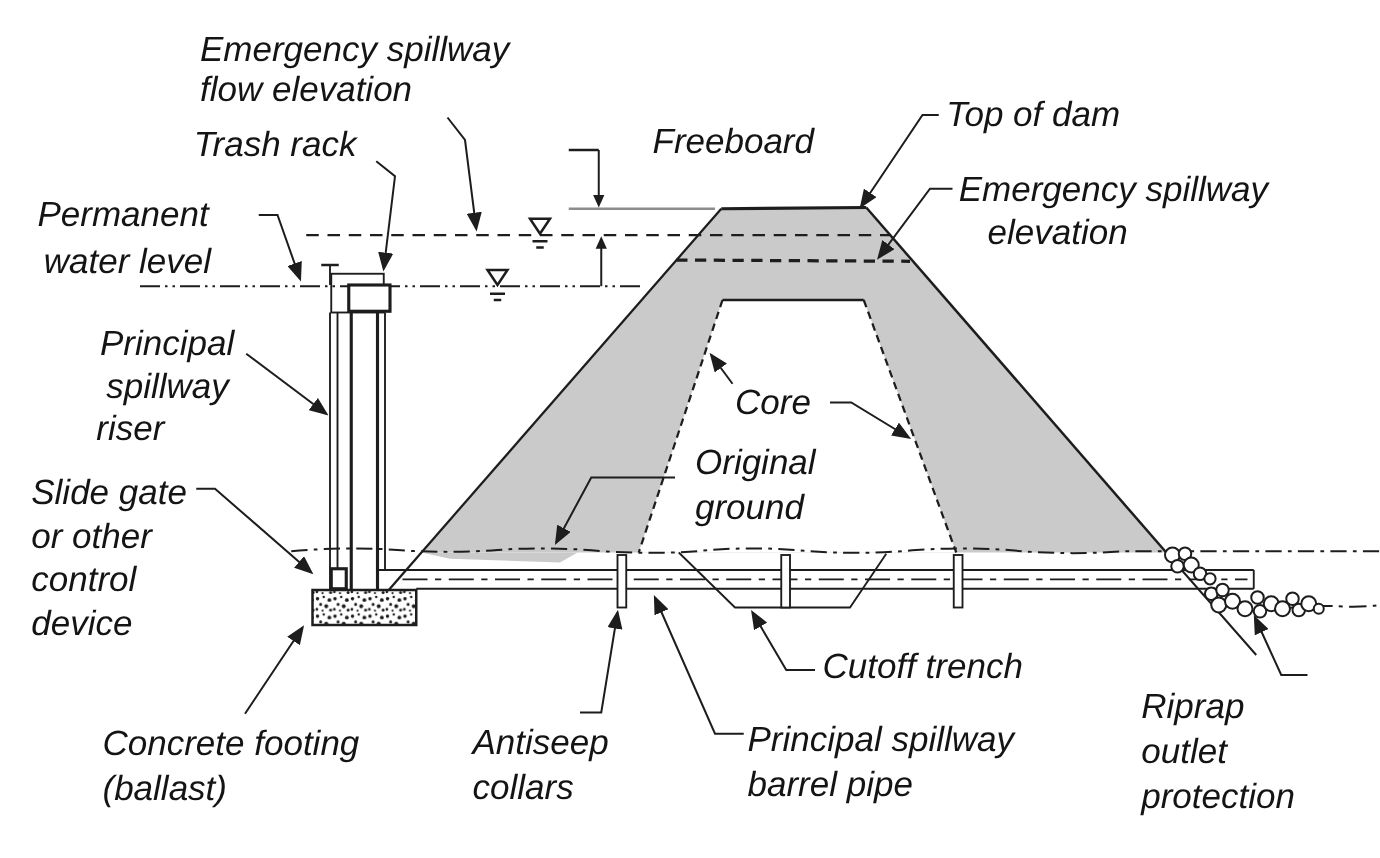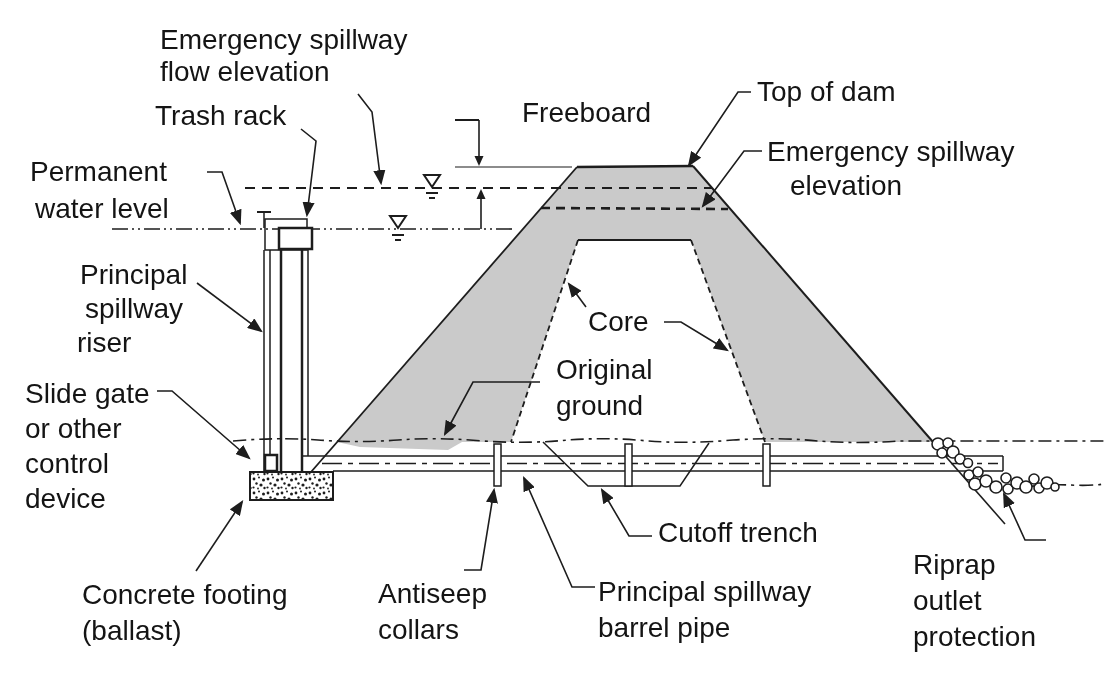--- a/index.html
+++ b/index.html
@@ -1,16 +1,16 @@
 <!DOCTYPE html>
 <html style="--background: #ffffff; --line: #1d1d1d; --text: #141414; --embankment-fill: #cacaca; --extension-line: #8c8c8c;"><head>
 <meta charset="utf-8">
 <style>
   html,body{margin:0;padding:0;background:var(--background,#fff);}
-  #stage{position:relative;width:1104px;height:686px;background:var(--background,#fff);overflow:hidden;}
+  #stage{position:relative;width:1104px;height:686px;background:var(--background,#fff);overflow:hidden;font-style:italic;}
   svg{display:block;}
   svg text{font-family:"Liberation Sans",sans-serif;font-size:28px;fill:var(--text,#141414);}
   .ln{stroke:var(--line,#1d1d1d);fill:none;stroke-linecap:butt;}
   .w13{stroke-width:1.3}.w15{stroke-width:1.5}.w16{stroke-width:1.6}
   .w18{stroke-width:1.8}.w2{stroke-width:2}.w25{stroke-width:2.5}.w26{stroke-width:2.6}
   .fill-emb{fill:var(--embankment-fill,#cacaca);stroke:none;}
   .fill-white{fill:#fff;}
   .leader{stroke:var(--line,#1d1d1d);fill:none;stroke-width:1.6;marker-end:url(#arrow);}
   .arrhead{fill:var(--line,#1d1d1d);stroke:none;}
   .ext{stroke:var(--extension-line,#8c8c8c);}

